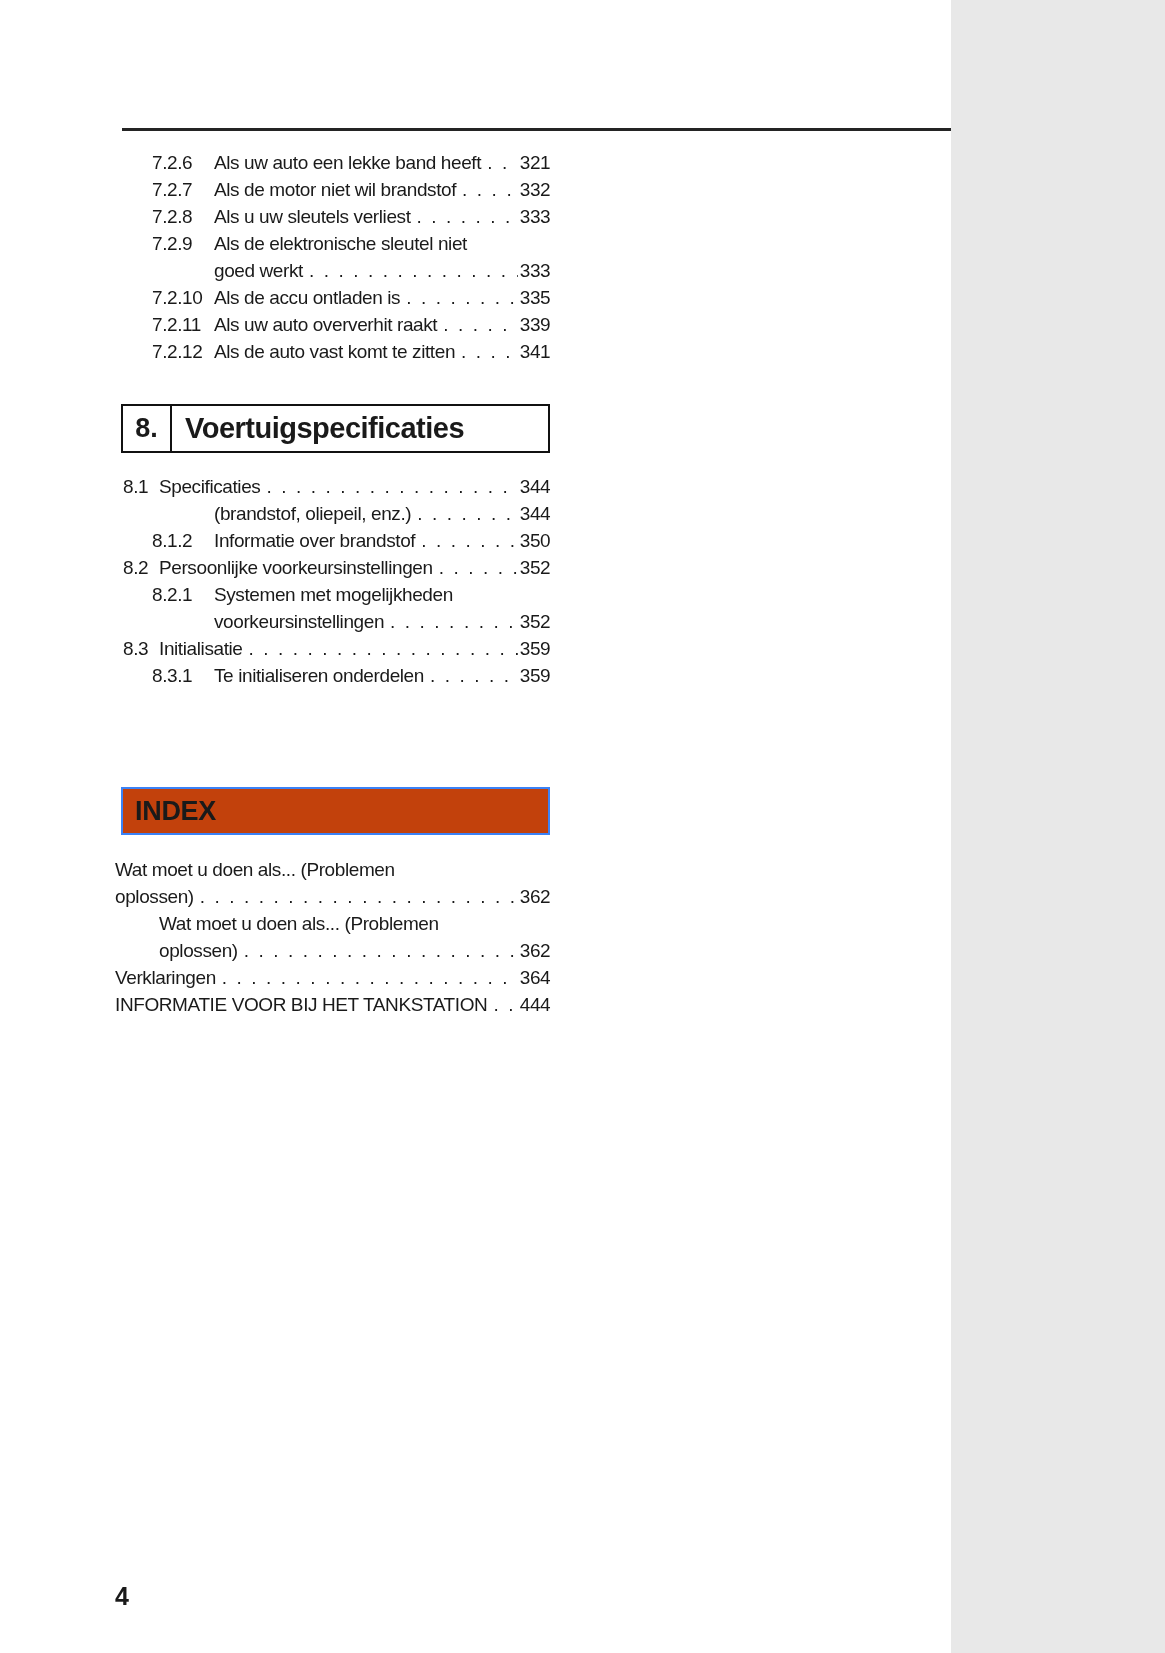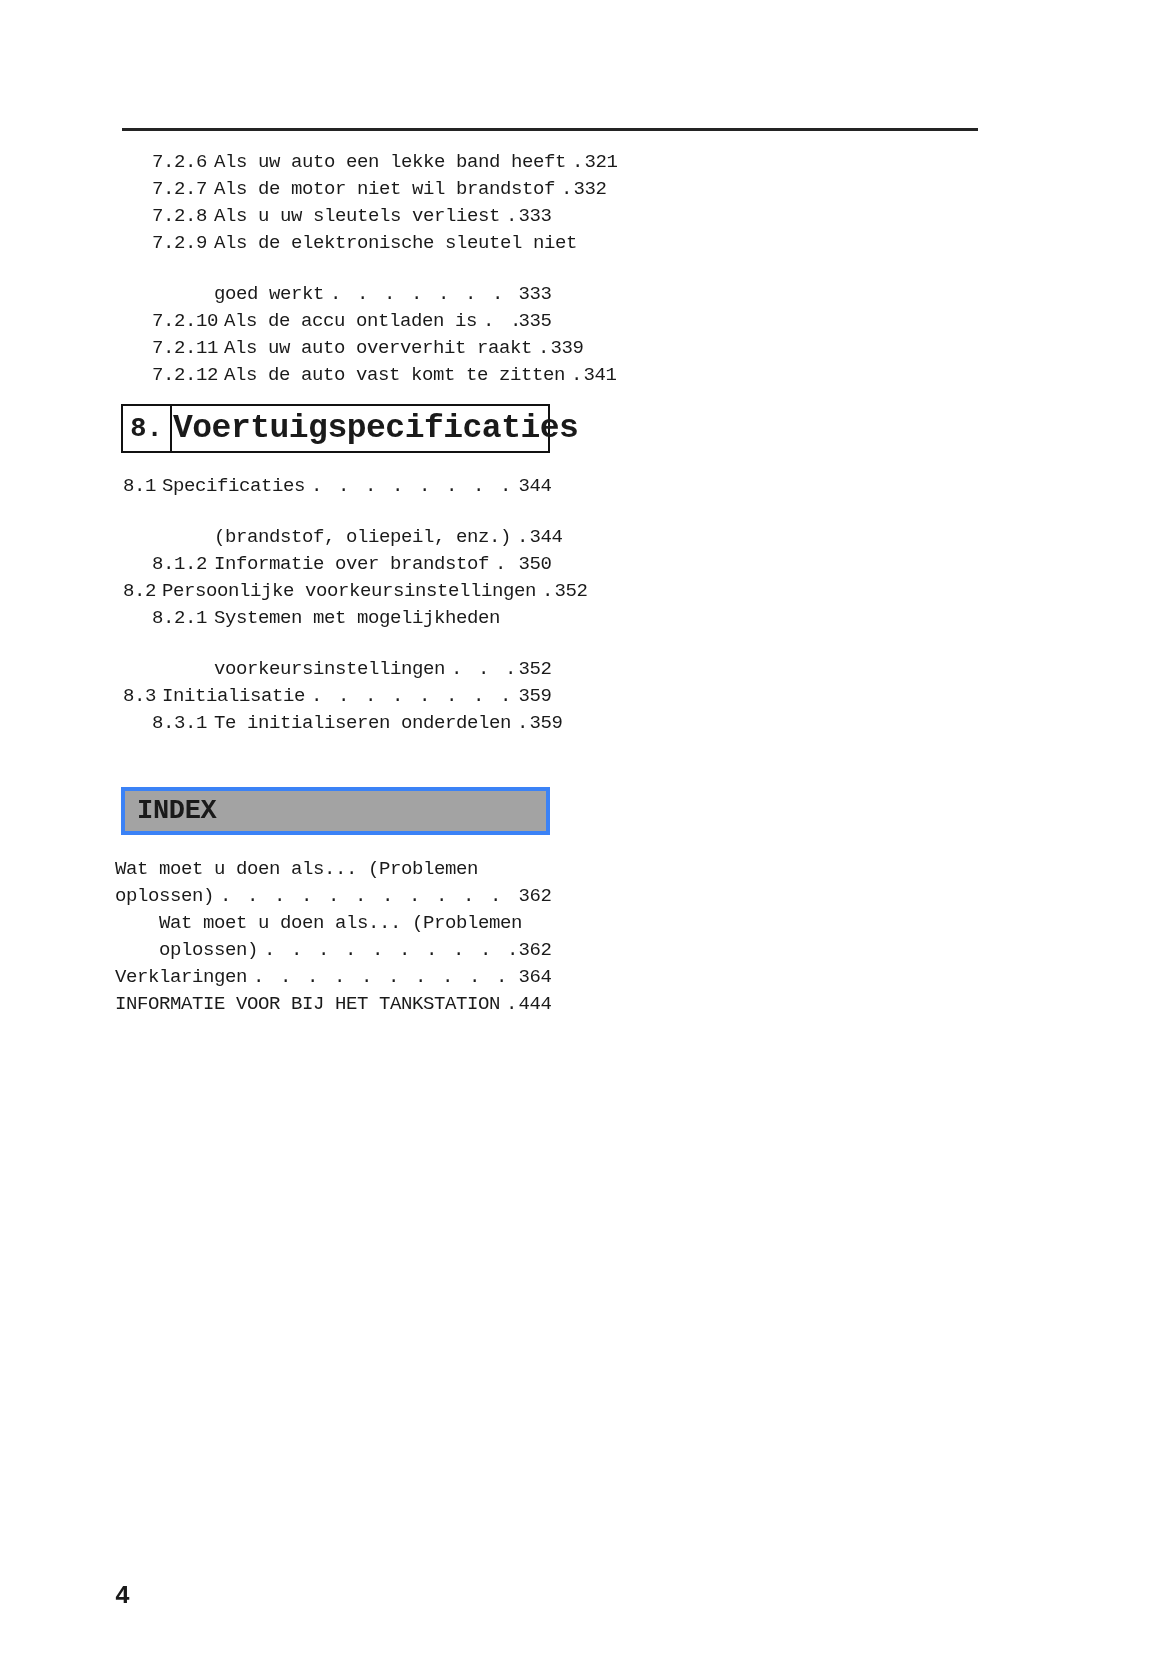--- a/index.html
+++ b/index.html
@@ -1,21 +1,21 @@
 <!DOCTYPE html>
 <html><head>
 <meta charset="utf-8">
 <style>
   html,body { margin:0; padding:0; background:#e8e8e8; }
   .doc-page {
     position:relative;
-    width:1165px; height:1653px;
+    width:951px; height:1653px;
     background:#ffffff;
     color:#1a1a1a;
-    font-family:Liberation Mono, monospace;
+    font-family:Liberation Sans, sans-serif;
     overflow:hidden;
   }
   .header-rule {
     position:absolute; left:122px; top:128px;
     width:856px; height:3px;
     background:#242424;
   }
   .toc {
     position:absolute; left:115px; width:437px;
     font-size:19px; letter-spacing:-0.4px;
@@ -24,21 +24,21 @@
   #toc8 { top:473px; }
   #tocIndex { top:856px; }
   .toc-row {
     display:flex; align-items:baseline;
     line-height:27px; white-space:nowrap;
   }
   .toc-row .num { flex:0 0 auto; margin-right:6px; }
   .toc-row.l1 .num { min-width:30px;margin-left:8px; }
   .toc-row.l2 { padding-left:37px; }
   .toc-row.l2 .num { min-width:56px; }
-  .toc-row.l2c { padding-left:99px;margin-top:24px; }
+  .toc-row.l2c { padding-left:99px; }
   .toc-row.l2b { padding-left:44px; }
   .toc-row .txt { flex:0 0 auto; }
   .toc-row .leader {
     flex:1 1 auto; overflow:hidden; min-width:6px;
     text-align:right; padding:0 6px;
     word-spacing:5px;
   }
   .toc-row .pageref { flex:0 0 auto; min-width:34px; text-align:center; }
 
   .chapter-box {
@@ -50,30 +50,30 @@
     background:#fff;
   }
   .chapter-box .cell-num {
     width:47px; flex:0 0 auto;
     border-right:2px solid #111;
     display:flex; align-items:center; justify-content:center;
     font-weight:bold; font-size:27px;
   }
   .chapter-box .cell-title {
     display:flex; align-items:center;
-    padding-left:1px;
-    font-weight:bold; font-size:33px; letter-spacing:-0.5px;
+    padding-left:13px;
+    font-weight:bold; font-size:29px; letter-spacing:-0.5px;
   }
   .index-box {
     position:absolute; left:121px; top:787px;
     width:429px; height:48px;
-    border:4px solid #3b82f6;
+    border:2px solid #3b82f6;
     box-sizing:border-box;
     display:flex; align-items:center;
-    background:#a3a3a3;
+    background:#c2410c;
   }
   .index-box .cell-title {
     padding-left:12px;
     font-weight:bold; font-size:27px; letter-spacing:-0.3px;
   }
   .page-foot {
     position:absolute; left:115px; top:1582px;
     font-size:25px; font-weight:bold; letter-spacing:-0.3px;
   }
 </style>

